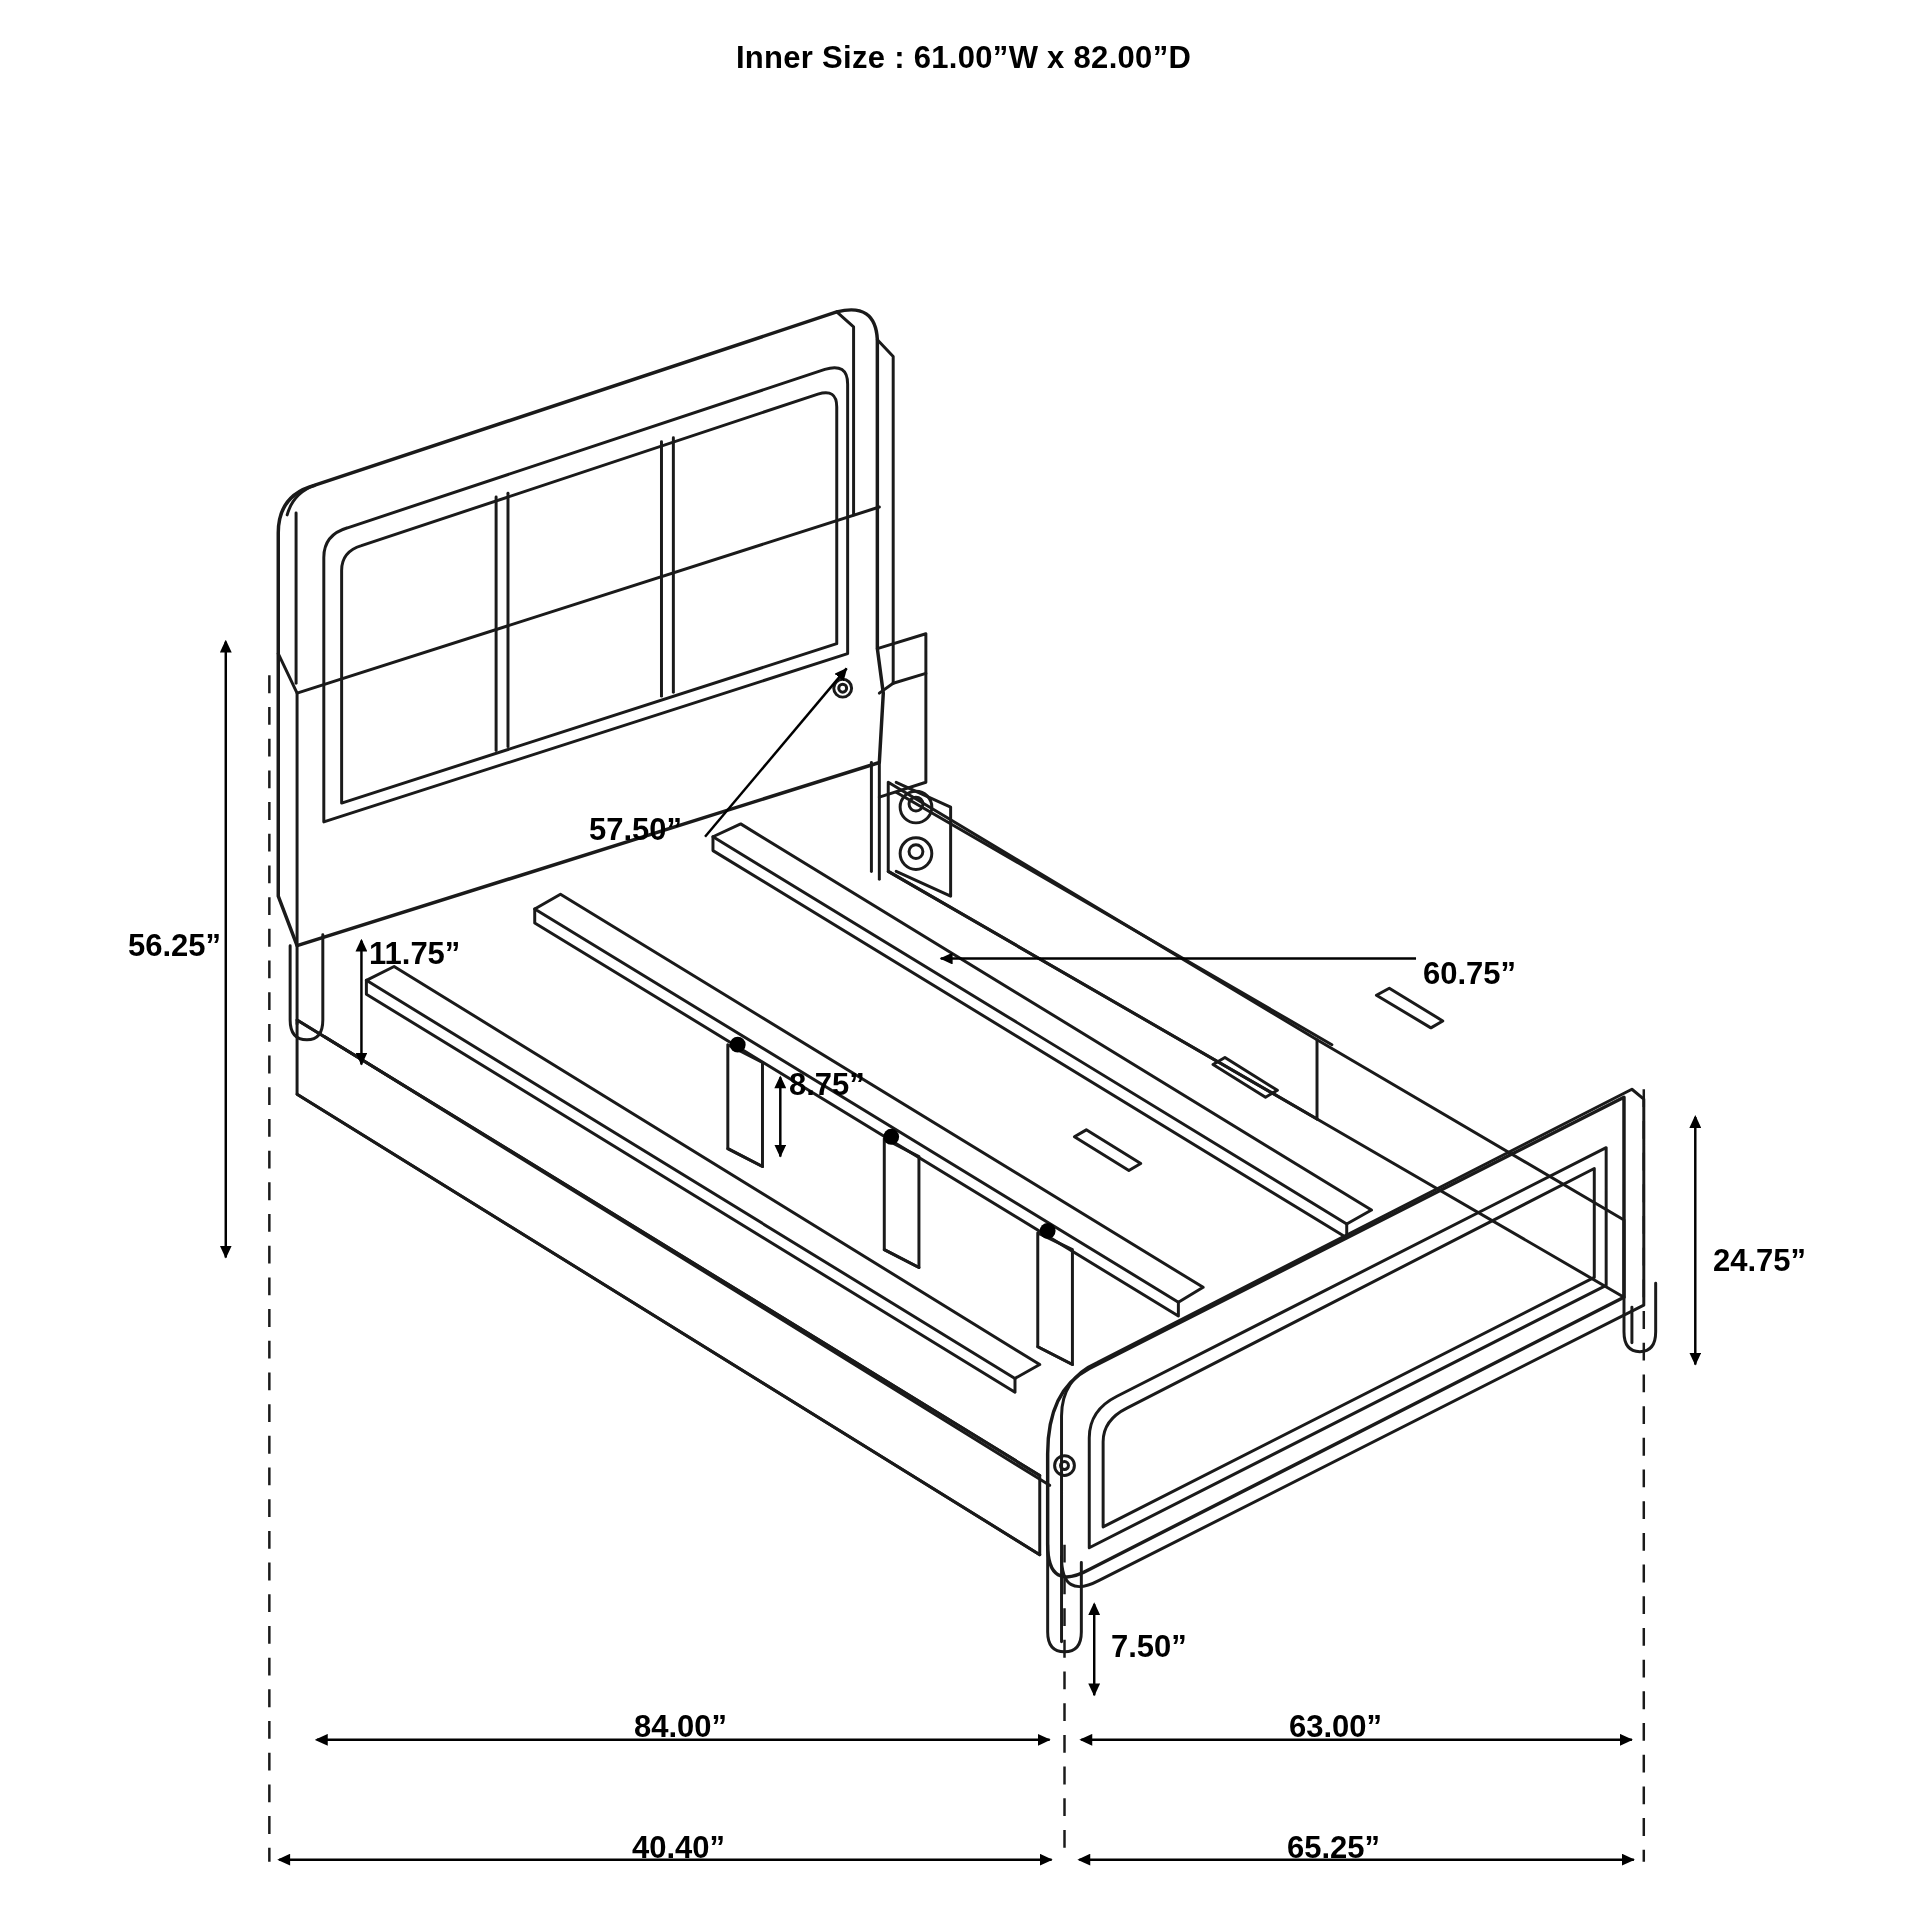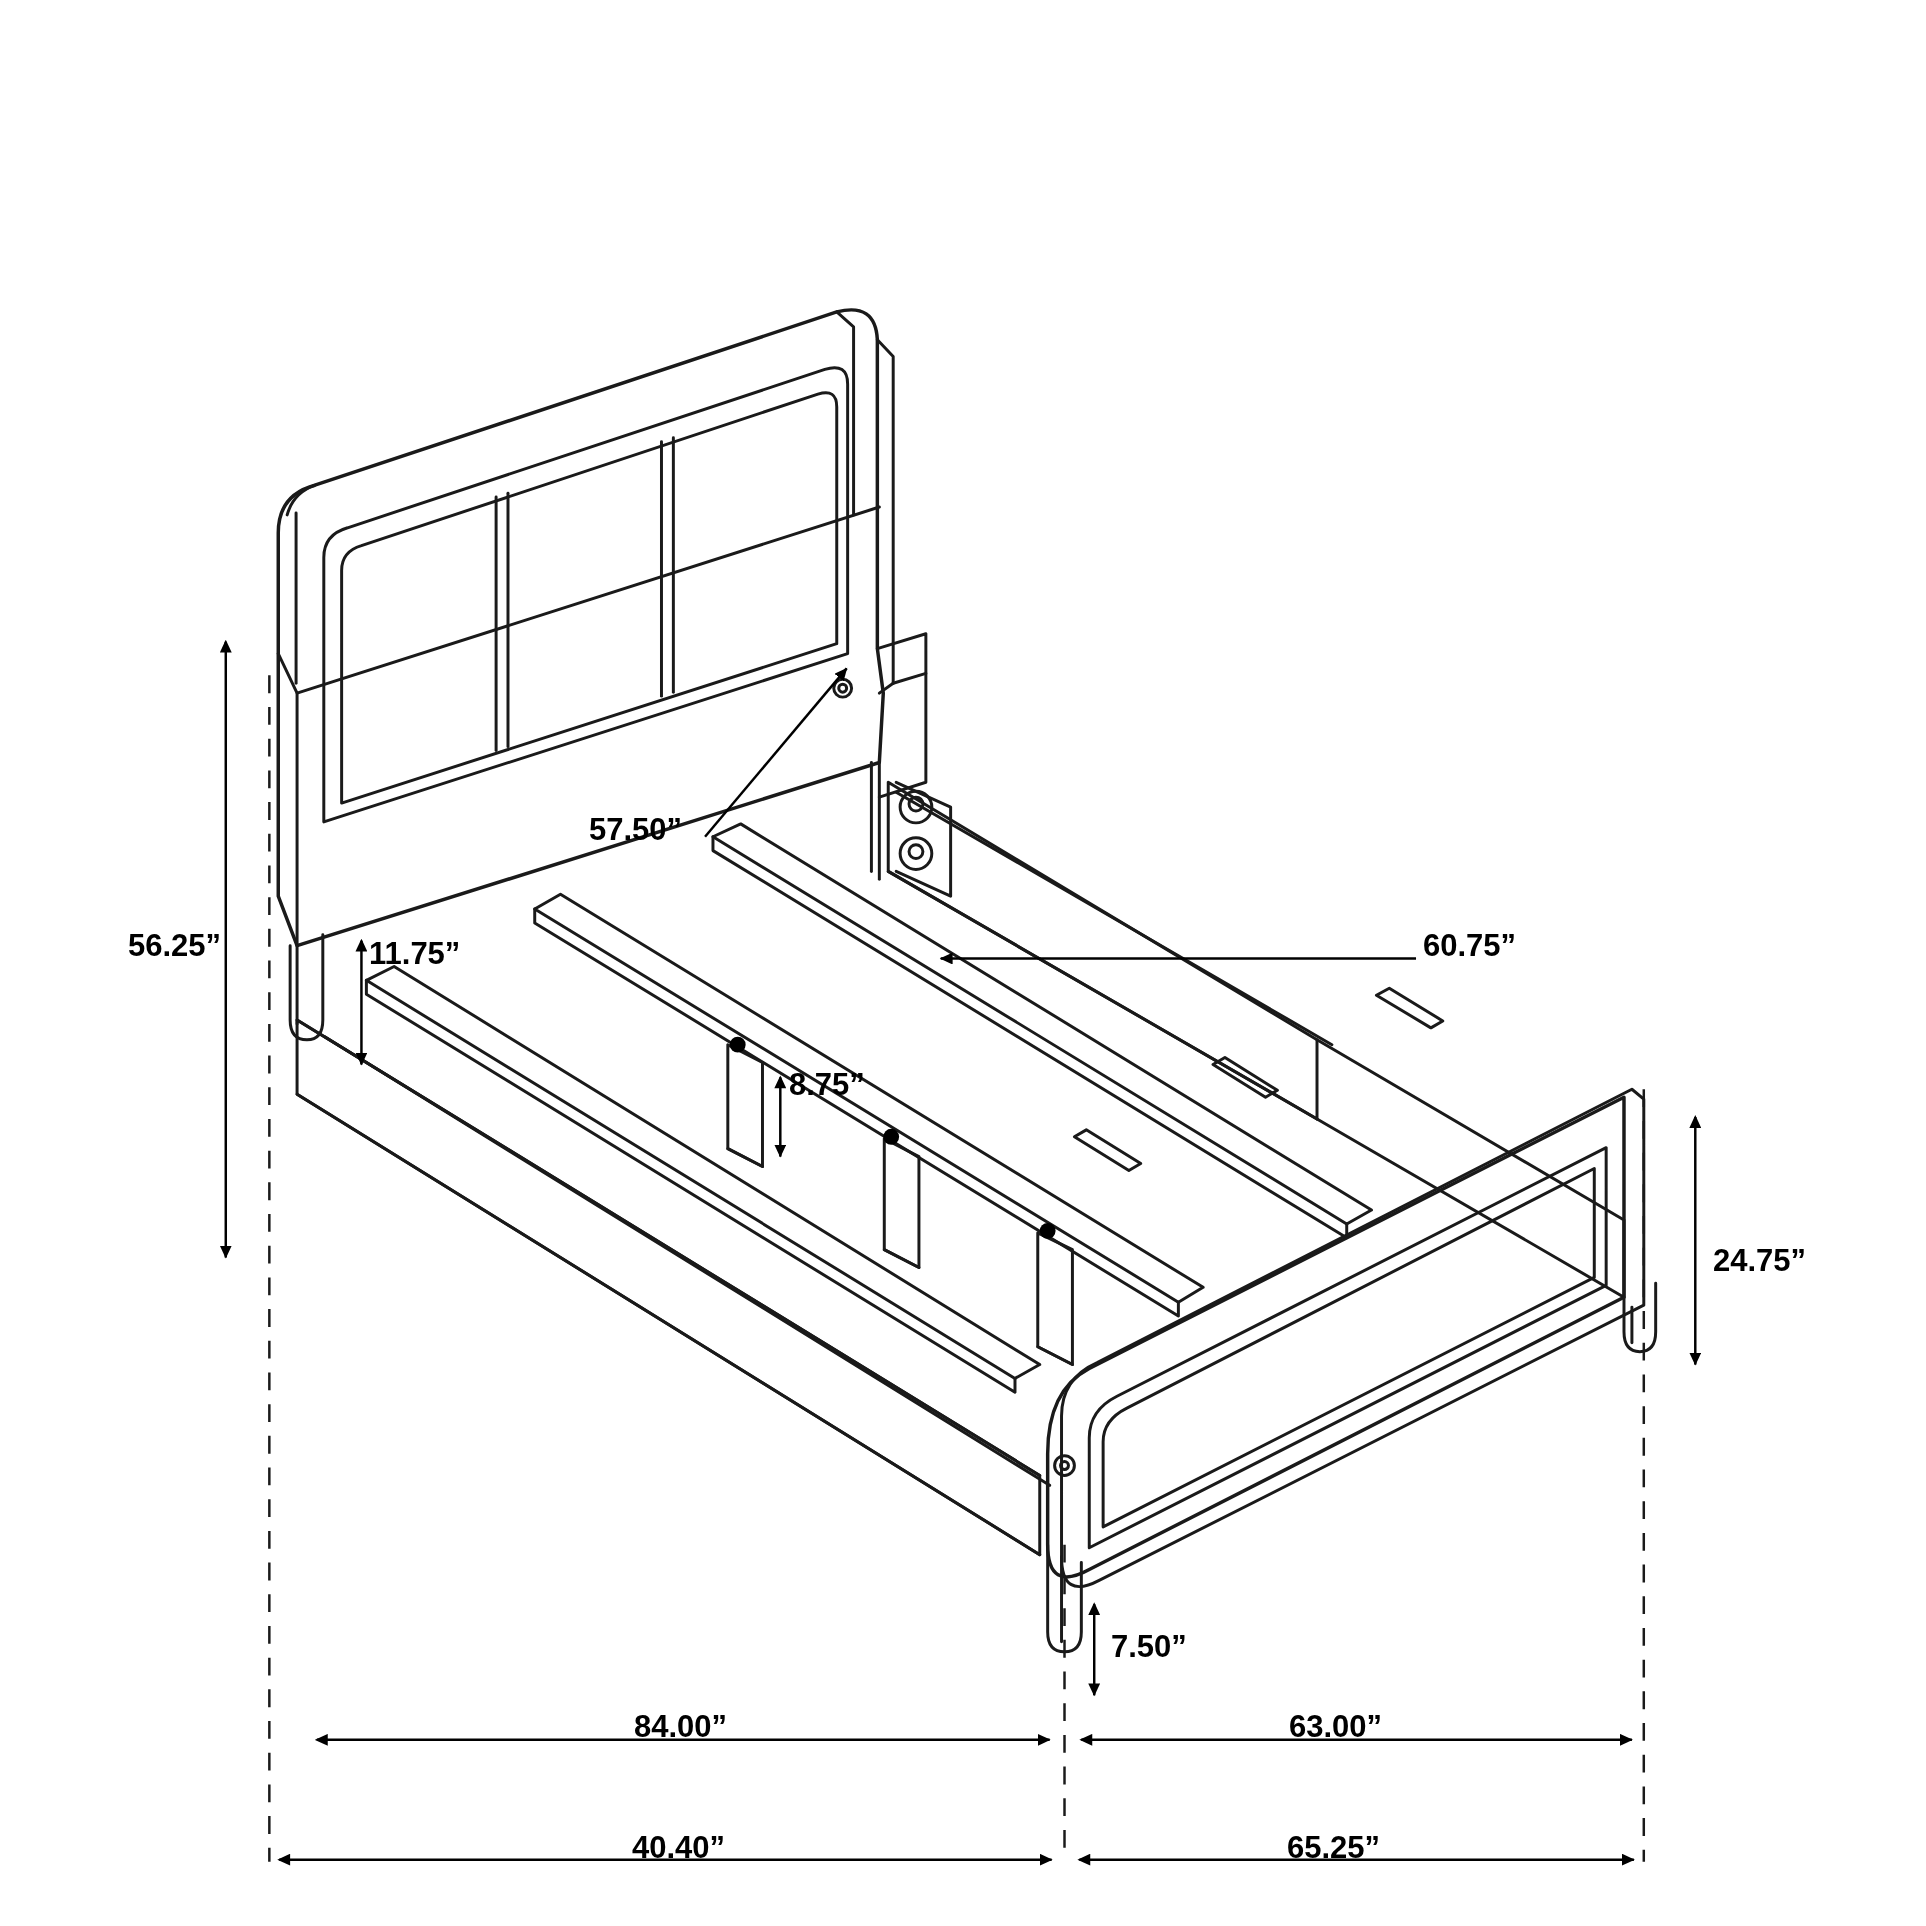--- a/index.html
+++ b/index.html
@@ -41,20 +41,21 @@
     font-size: 31px;
     font-weight: bold;
     white-space: nowrap;
   }
 </style>
 </head>
 <body>
 
 <div id="stage">
 
+  <div id="title">Inner Size : 61.00”W x 82.00”D</div>
 
   <svg id="drawing" viewBox="0 0 1946 1946">
     <defs>
       <marker id="ah" markerWidth="14" markerHeight="12" refX="12" refY="6" orient="auto" markerUnits="userSpaceOnUse">
         <path d="M0,0 L13,6 L0,12 z" fill="#000"></path>
       </marker>
       <marker id="ahr" markerWidth="14" markerHeight="12" refX="2" refY="6" orient="auto" markerUnits="userSpaceOnUse">
         <path d="M13,0 L0,6 L13,12 z" fill="#000"></path>
       </marker>
     </defs>
@@ -182,21 +183,21 @@
       <line x1="1090" y1="1878" x2="1650" y2="1878" marker-start="url(#ahr)" marker-end="url(#ah)"></line>
     </g>
   </svg>
 
   <div class="dimlabel" style="left:104px; top:928px;margin-left:24px;">56.25”</div>
 
   <div class="dimlabel" style="left:589px; top:812px;">57.50”</div>
 
   <div class="dimlabel" style="left:369px; top:936px;">11.75”</div>
 
-  <div class="dimlabel" style="left:1423px; top:928px;">60.75”</div>
+  <div class="dimlabel" style="left:1423px; top:956px;">60.75”</div>
 
   <div class="dimlabel" style="left:789px; top:1067px;">8.75”</div>
 
   <div class="dimlabel" style="left:1713px; top:1218px;margin-top:25px;">24.75”</div>
 
   <div class="dimlabel" style="left:1111px; top:1629px;">7.50”</div>
 
   <div class="dimlabel" style="left:634px; top:1709px;text-align:right;">84.00”</div>
 
   <div class="dimlabel" style="left:1289px; top:1709px;">63.00”</div>

